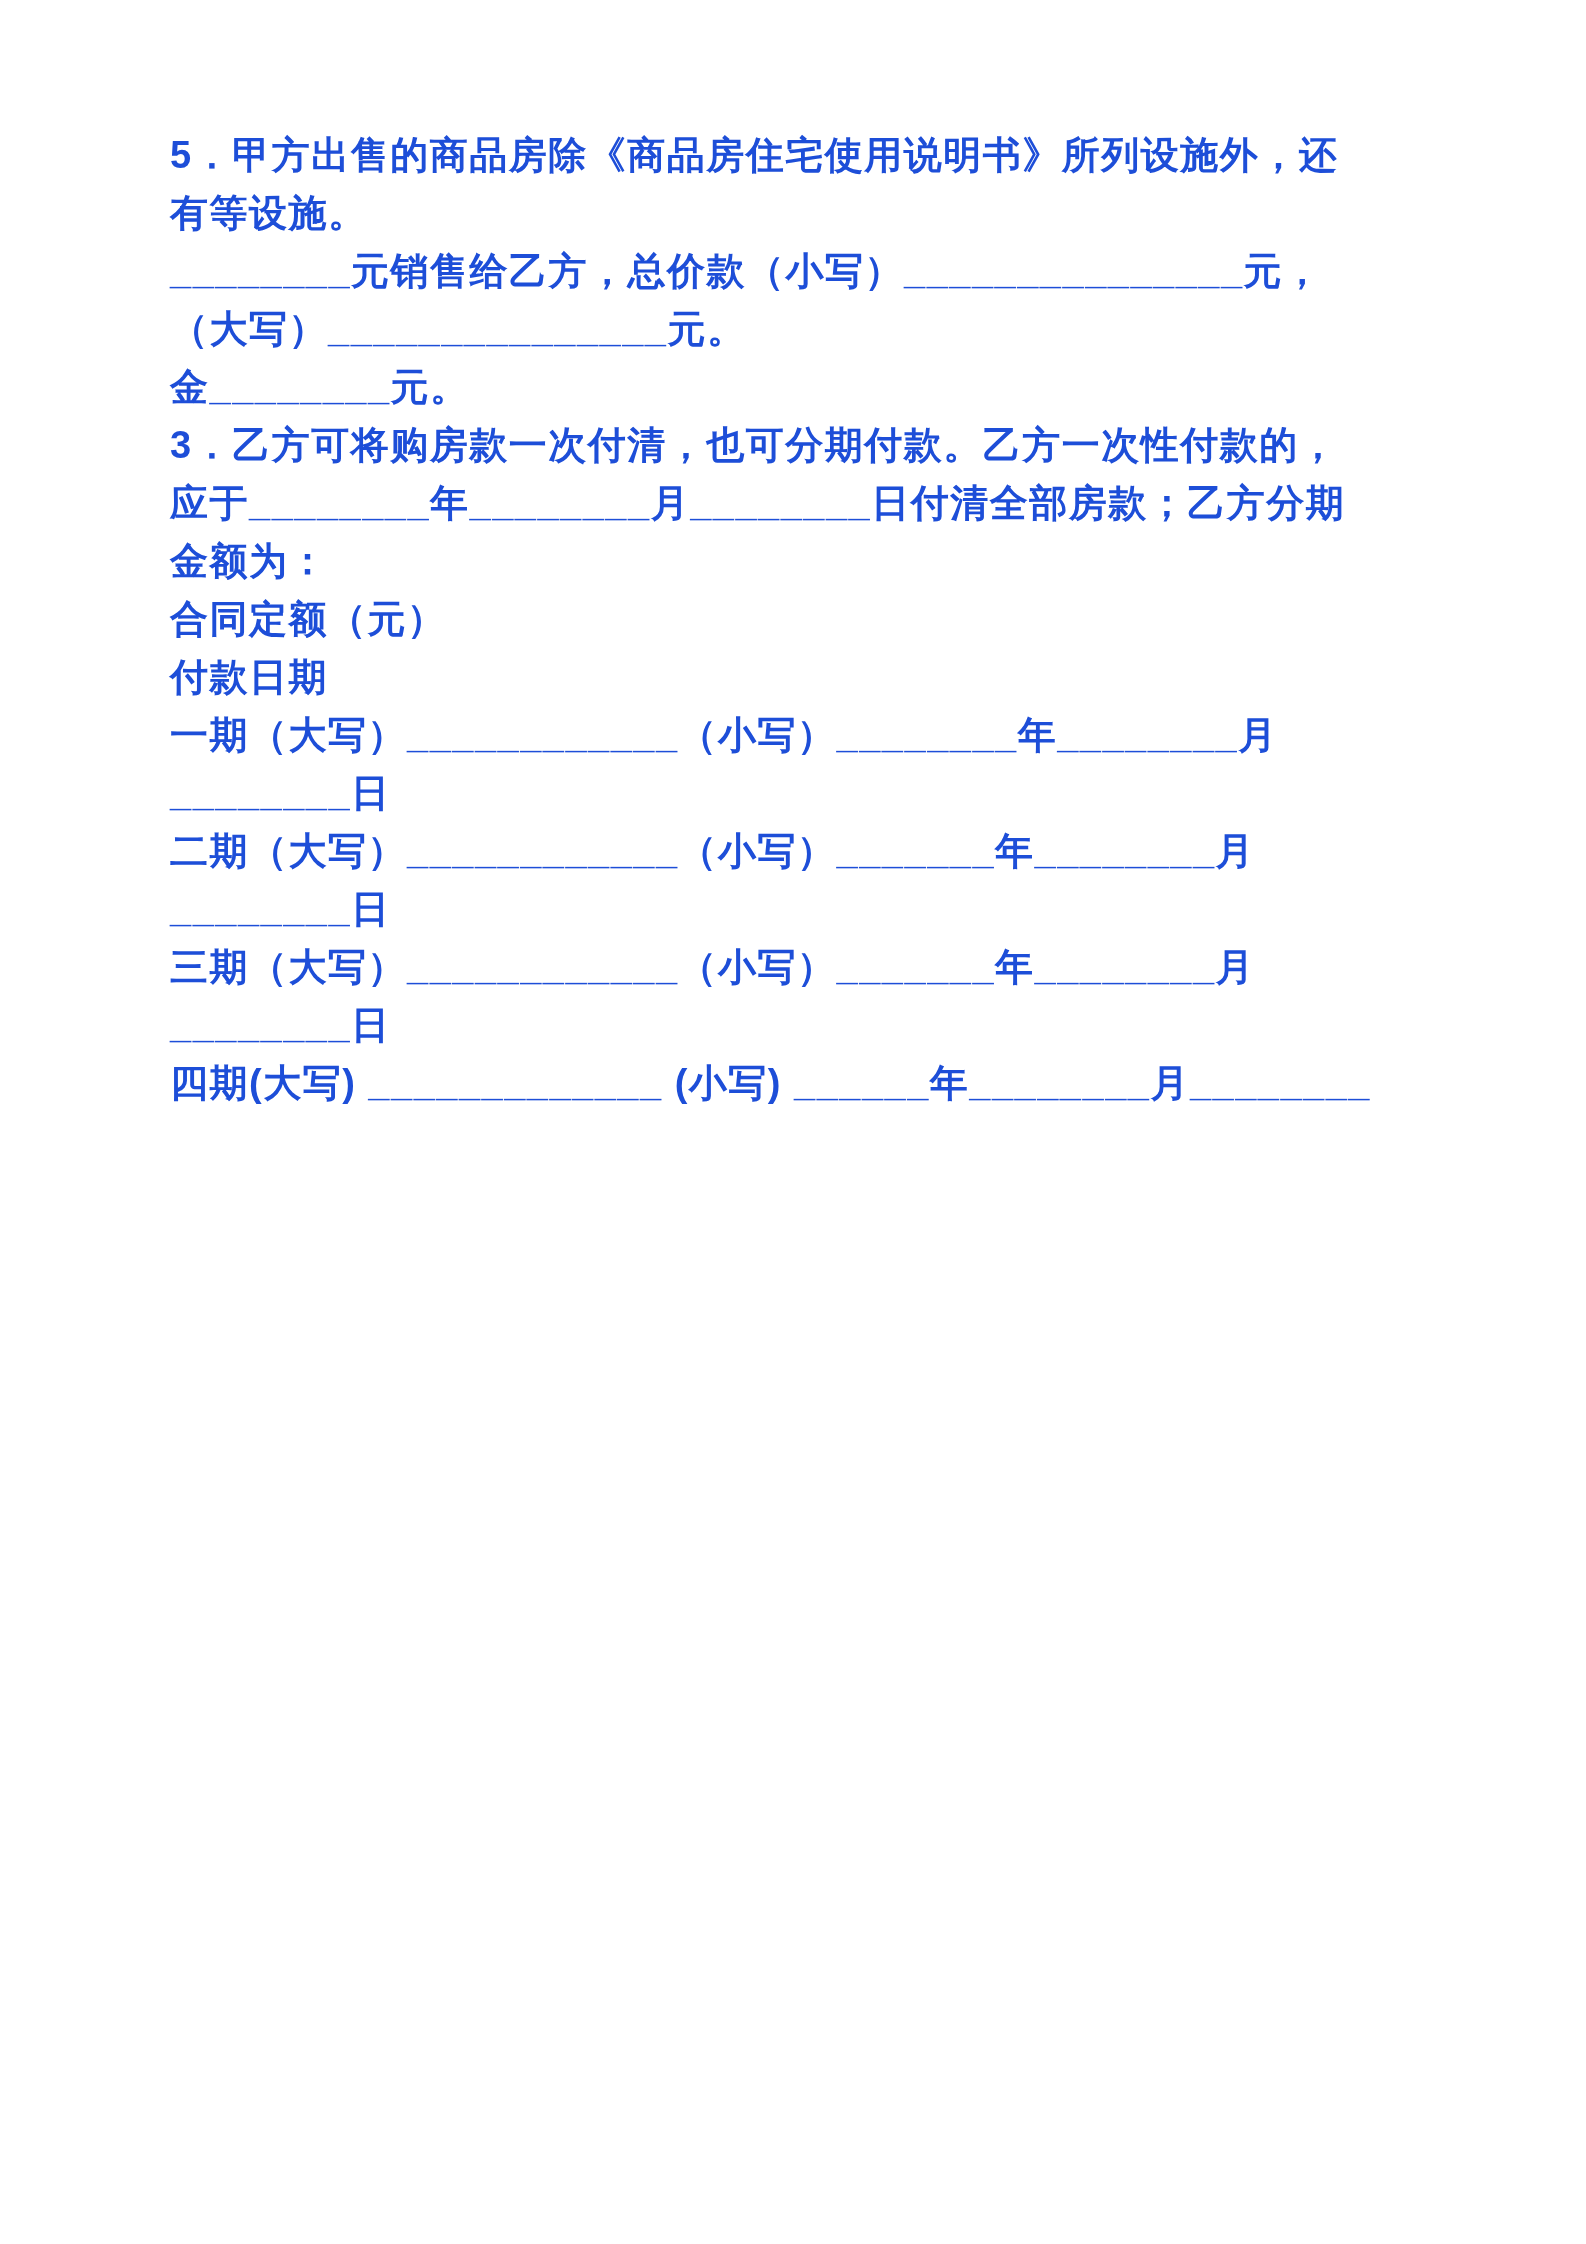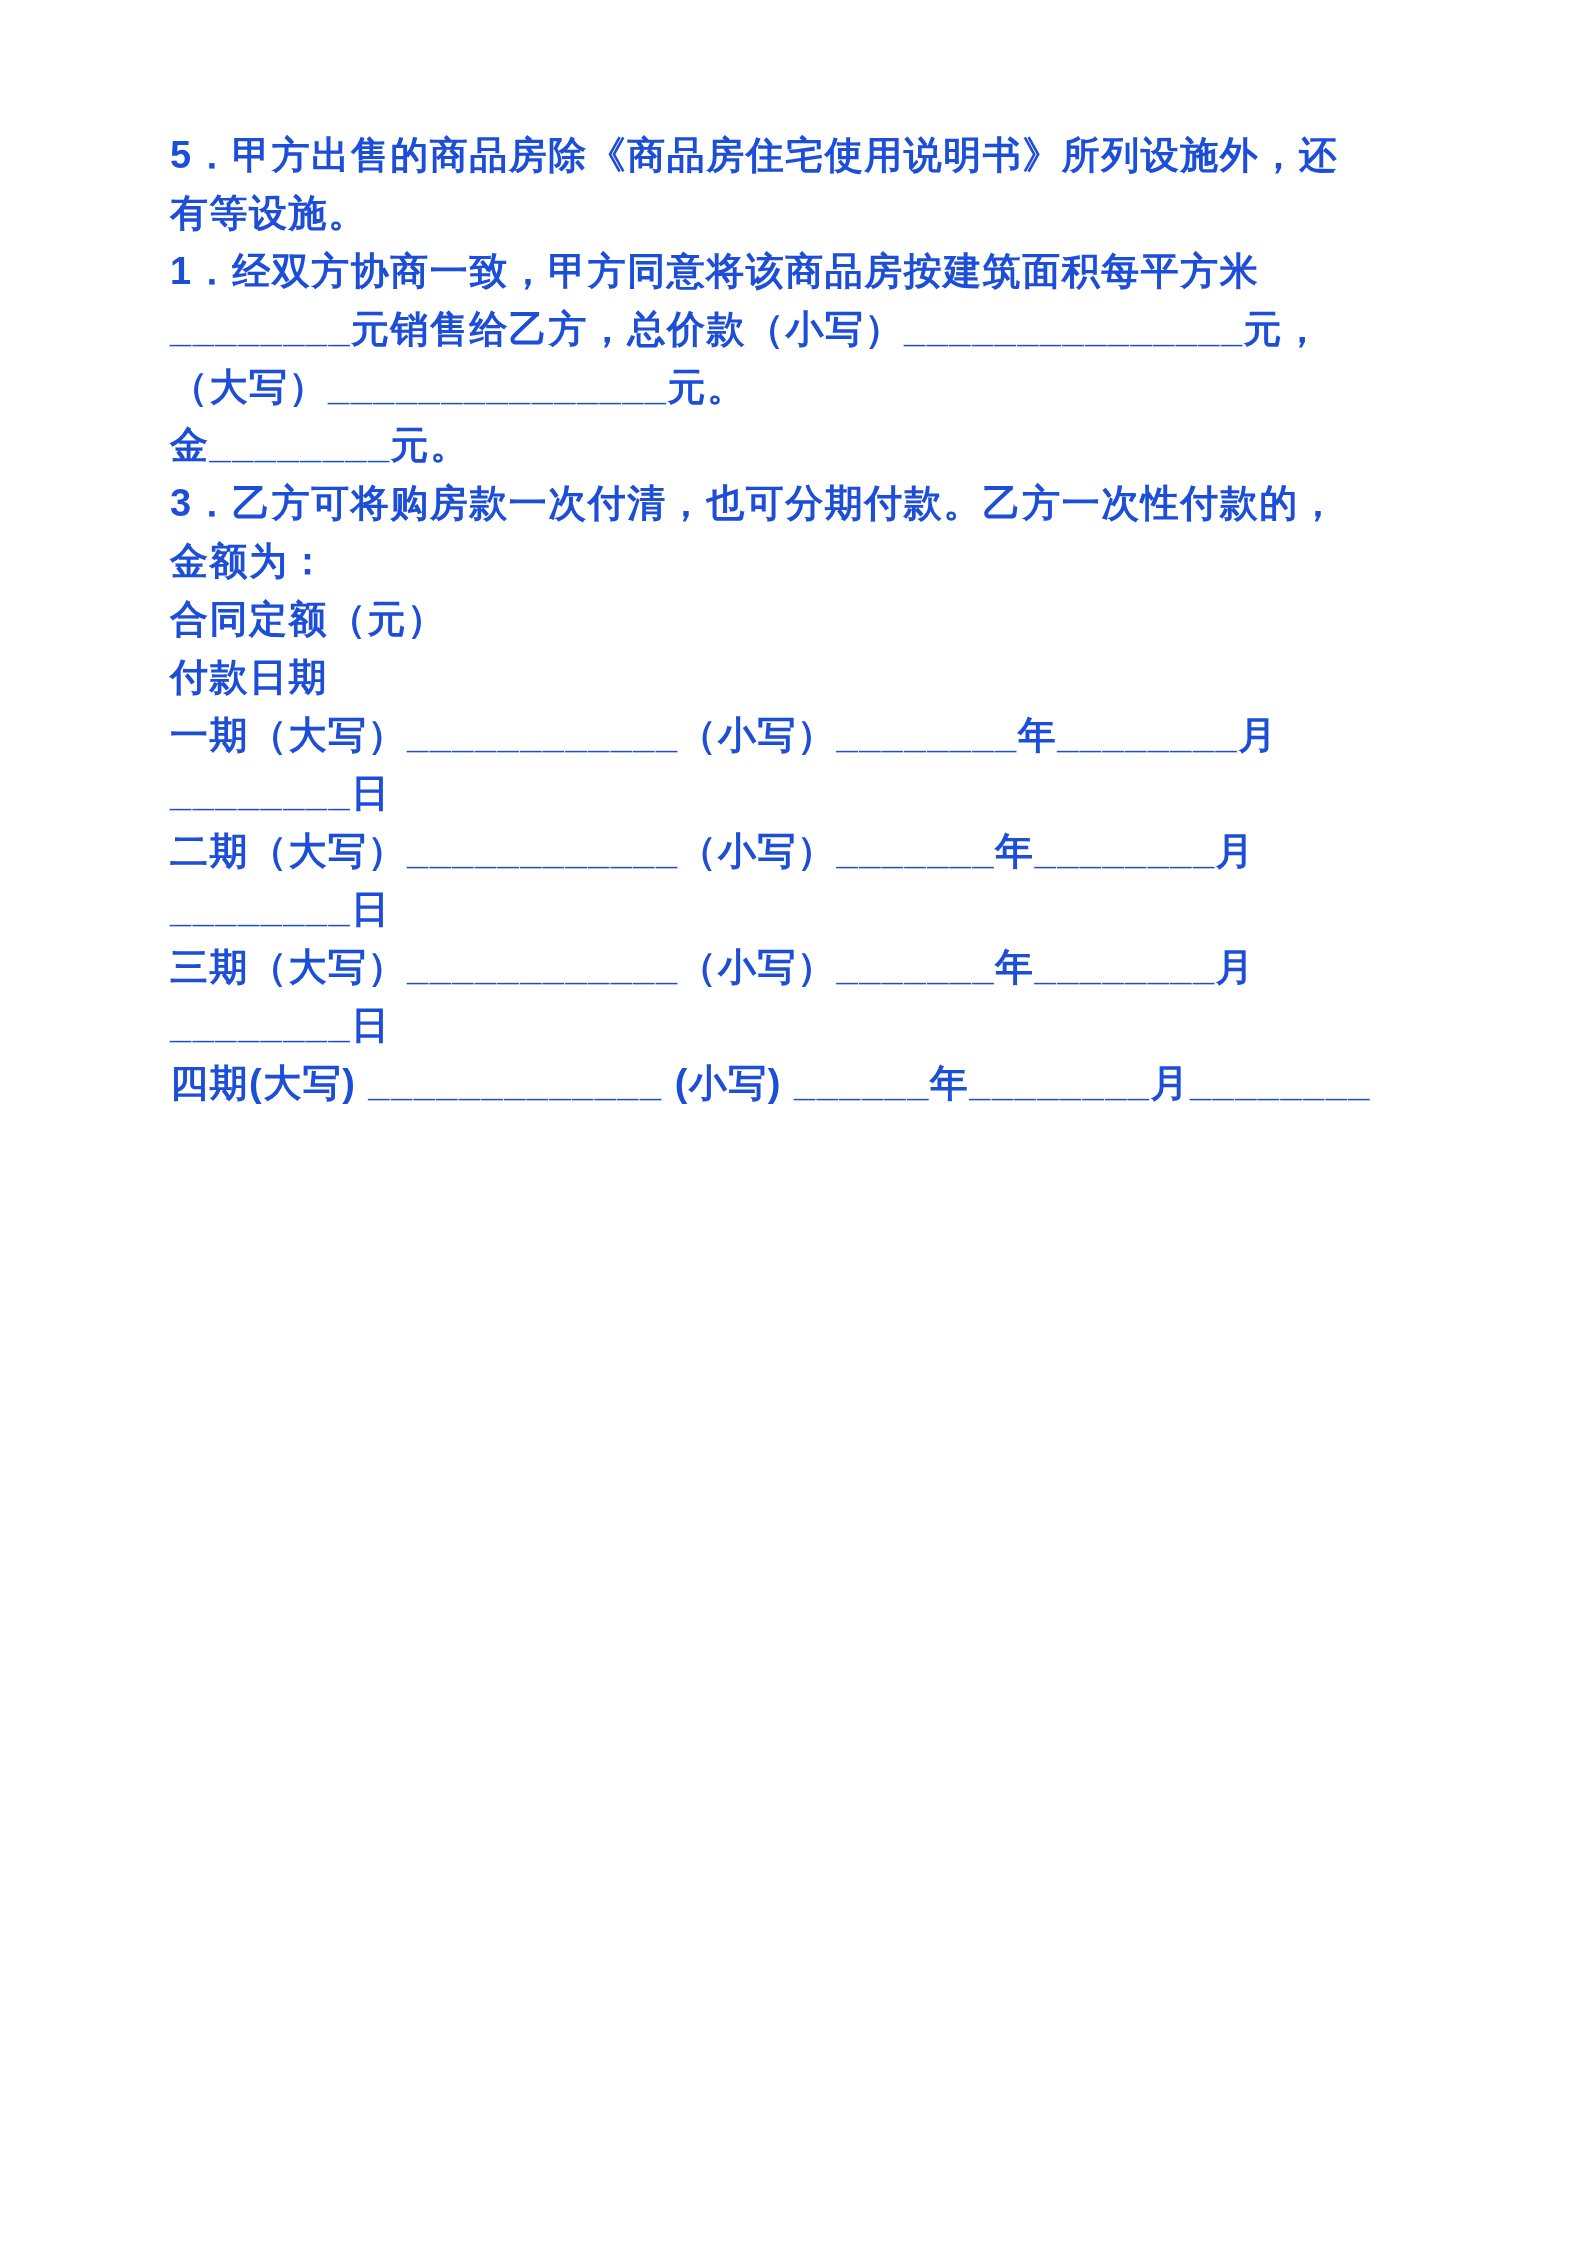--- a/index.html
+++ b/index.html
@@ -33,25 +33,25 @@
     overflow: visible;
   }
 </style>
 </head>
 <body>
 
 <div class="page">
   <div class="content">
       <div class="line">5．甲方出售的商品房除《商品房住宅使用说明书》所列设施外，还</div>
       <div class="line">有等设施。</div>
-      <div class="line">1．经双方协商一致，甲方同意将该商品房按建筑面积每平方米</div>
       <div class="line">________元销售给乙方，总价款（小写）_______________元，</div>
       <div class="line">（大写）_______________元。</div>
       <div class="line">金________元。</div>
       <div class="line">3．乙方可将购房款一次付清，也可分期付款。乙方一次性付款的，</div>
+      <div class="line">应于________年________月________日付清全部房款；乙方分期</div>
       <div class="line">金额为：</div>
       <div class="line">合同定额（元）</div>
       <div class="line">付款日期</div>
       <div class="line">一期（大写）____________（小写）________年________月</div>
       <div class="line">________日</div>
       <div class="line">二期（大写）____________（小写）_______年________月</div>
       <div class="line">________日</div>
       <div class="line">三期（大写）____________（小写）_______年________月</div>
       <div class="line">________日</div>
       <div class="line">四期(大写) _____________ (小写) ______年________月________</div>

